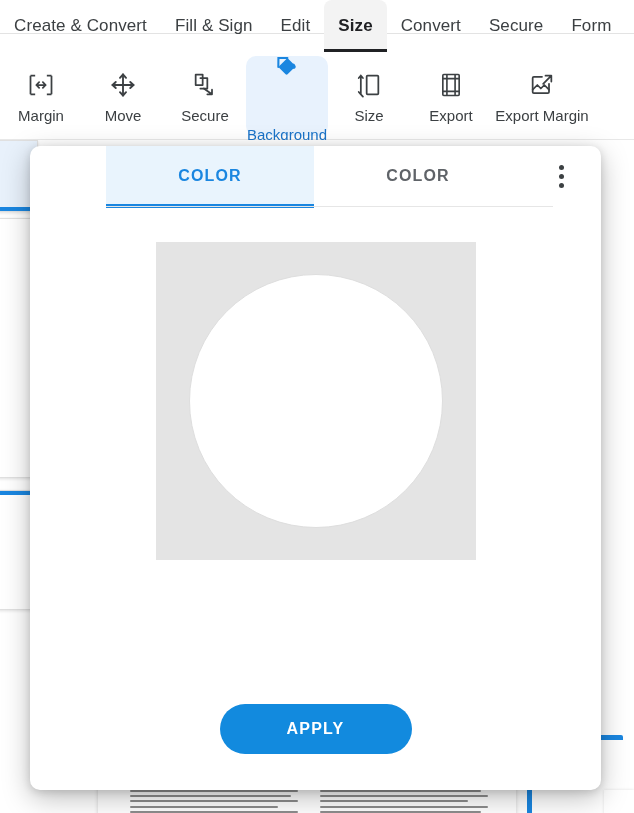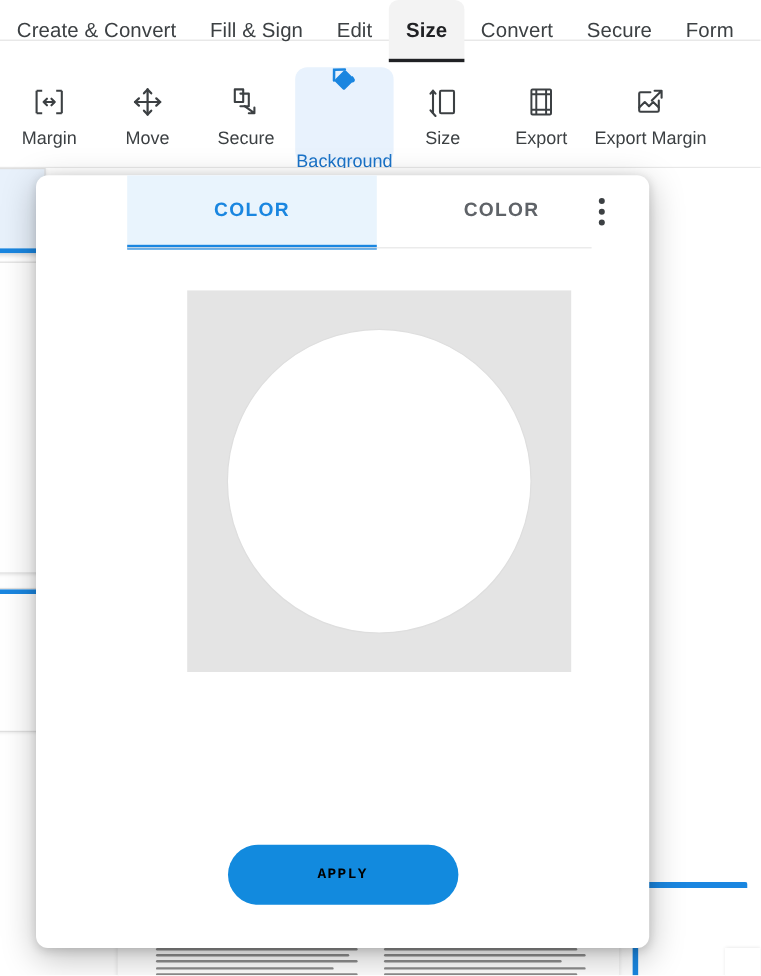--- a/index.html
+++ b/index.html
@@ -85,21 +85,21 @@
     border: 5px solid #1a86e0; border-right: none; border-radius: 2px;
   }
   .selframe2 {
     position: absolute; left: 604px; top: 650px; width: 30px; height: 163px;
     background: #ffffff; box-shadow: 0 0 3px rgba(0,0,0,.12);
   }
 
   
   .scrim { position: absolute; inset: 140px 0 0 0; background: transparent; }
   .dialog {
-    position: absolute; left: 30px; top: 146px; width: 511px; height: 644px;
+    position: absolute; left: 30px; top: 146px; width: 571px; height: 644px;
     background: #ffffff; border-radius: 10px;
     box-shadow: 0 8px 28px rgba(0,0,0,.26), 0 2px 8px rgba(0,0,0,.14);
     overflow: hidden;
   }
 
   .tabrow { position: relative; height: 60px; display: flex; align-items: stretch; }
   .tabspacer { width: 76px; flex: 0 0 auto; }
   .dtab {
     flex: 0 0 auto; width: 208px;
     display: flex; align-items: center; justify-content: center;
@@ -132,23 +132,23 @@
     position: absolute; left: 50%; top: 50%; transform: translate(-50%,-50%);
     width: 254px; height: 254px; border-radius: 50%;
     background: #ffffff; border: 1px solid #dedede;
   }
   .applywrap {
     position: absolute; left: 0; right: 0; bottom: 36px;
     display: flex; justify-content: center;
   }
   .applybtn {
     width: 192px; height: 50px; border-radius: 25px; border: none;
-    background: #128ade; color: #000000;
-    font-size: 12px; font-weight: bold; letter-spacing: 1.2px;
-    font-family: Liberation Mono, monospace;
+    background: #128ade; color: #ffffff;
+    font-size: 16px; font-weight: bold; letter-spacing: 1.2px;
+    font-family: Liberation Sans, sans-serif;
     cursor: pointer;
   }
 </style>
 </head>
 <body>
 
 <div id="root">
 
   <div class="menubar">
     <div class="menutab">

